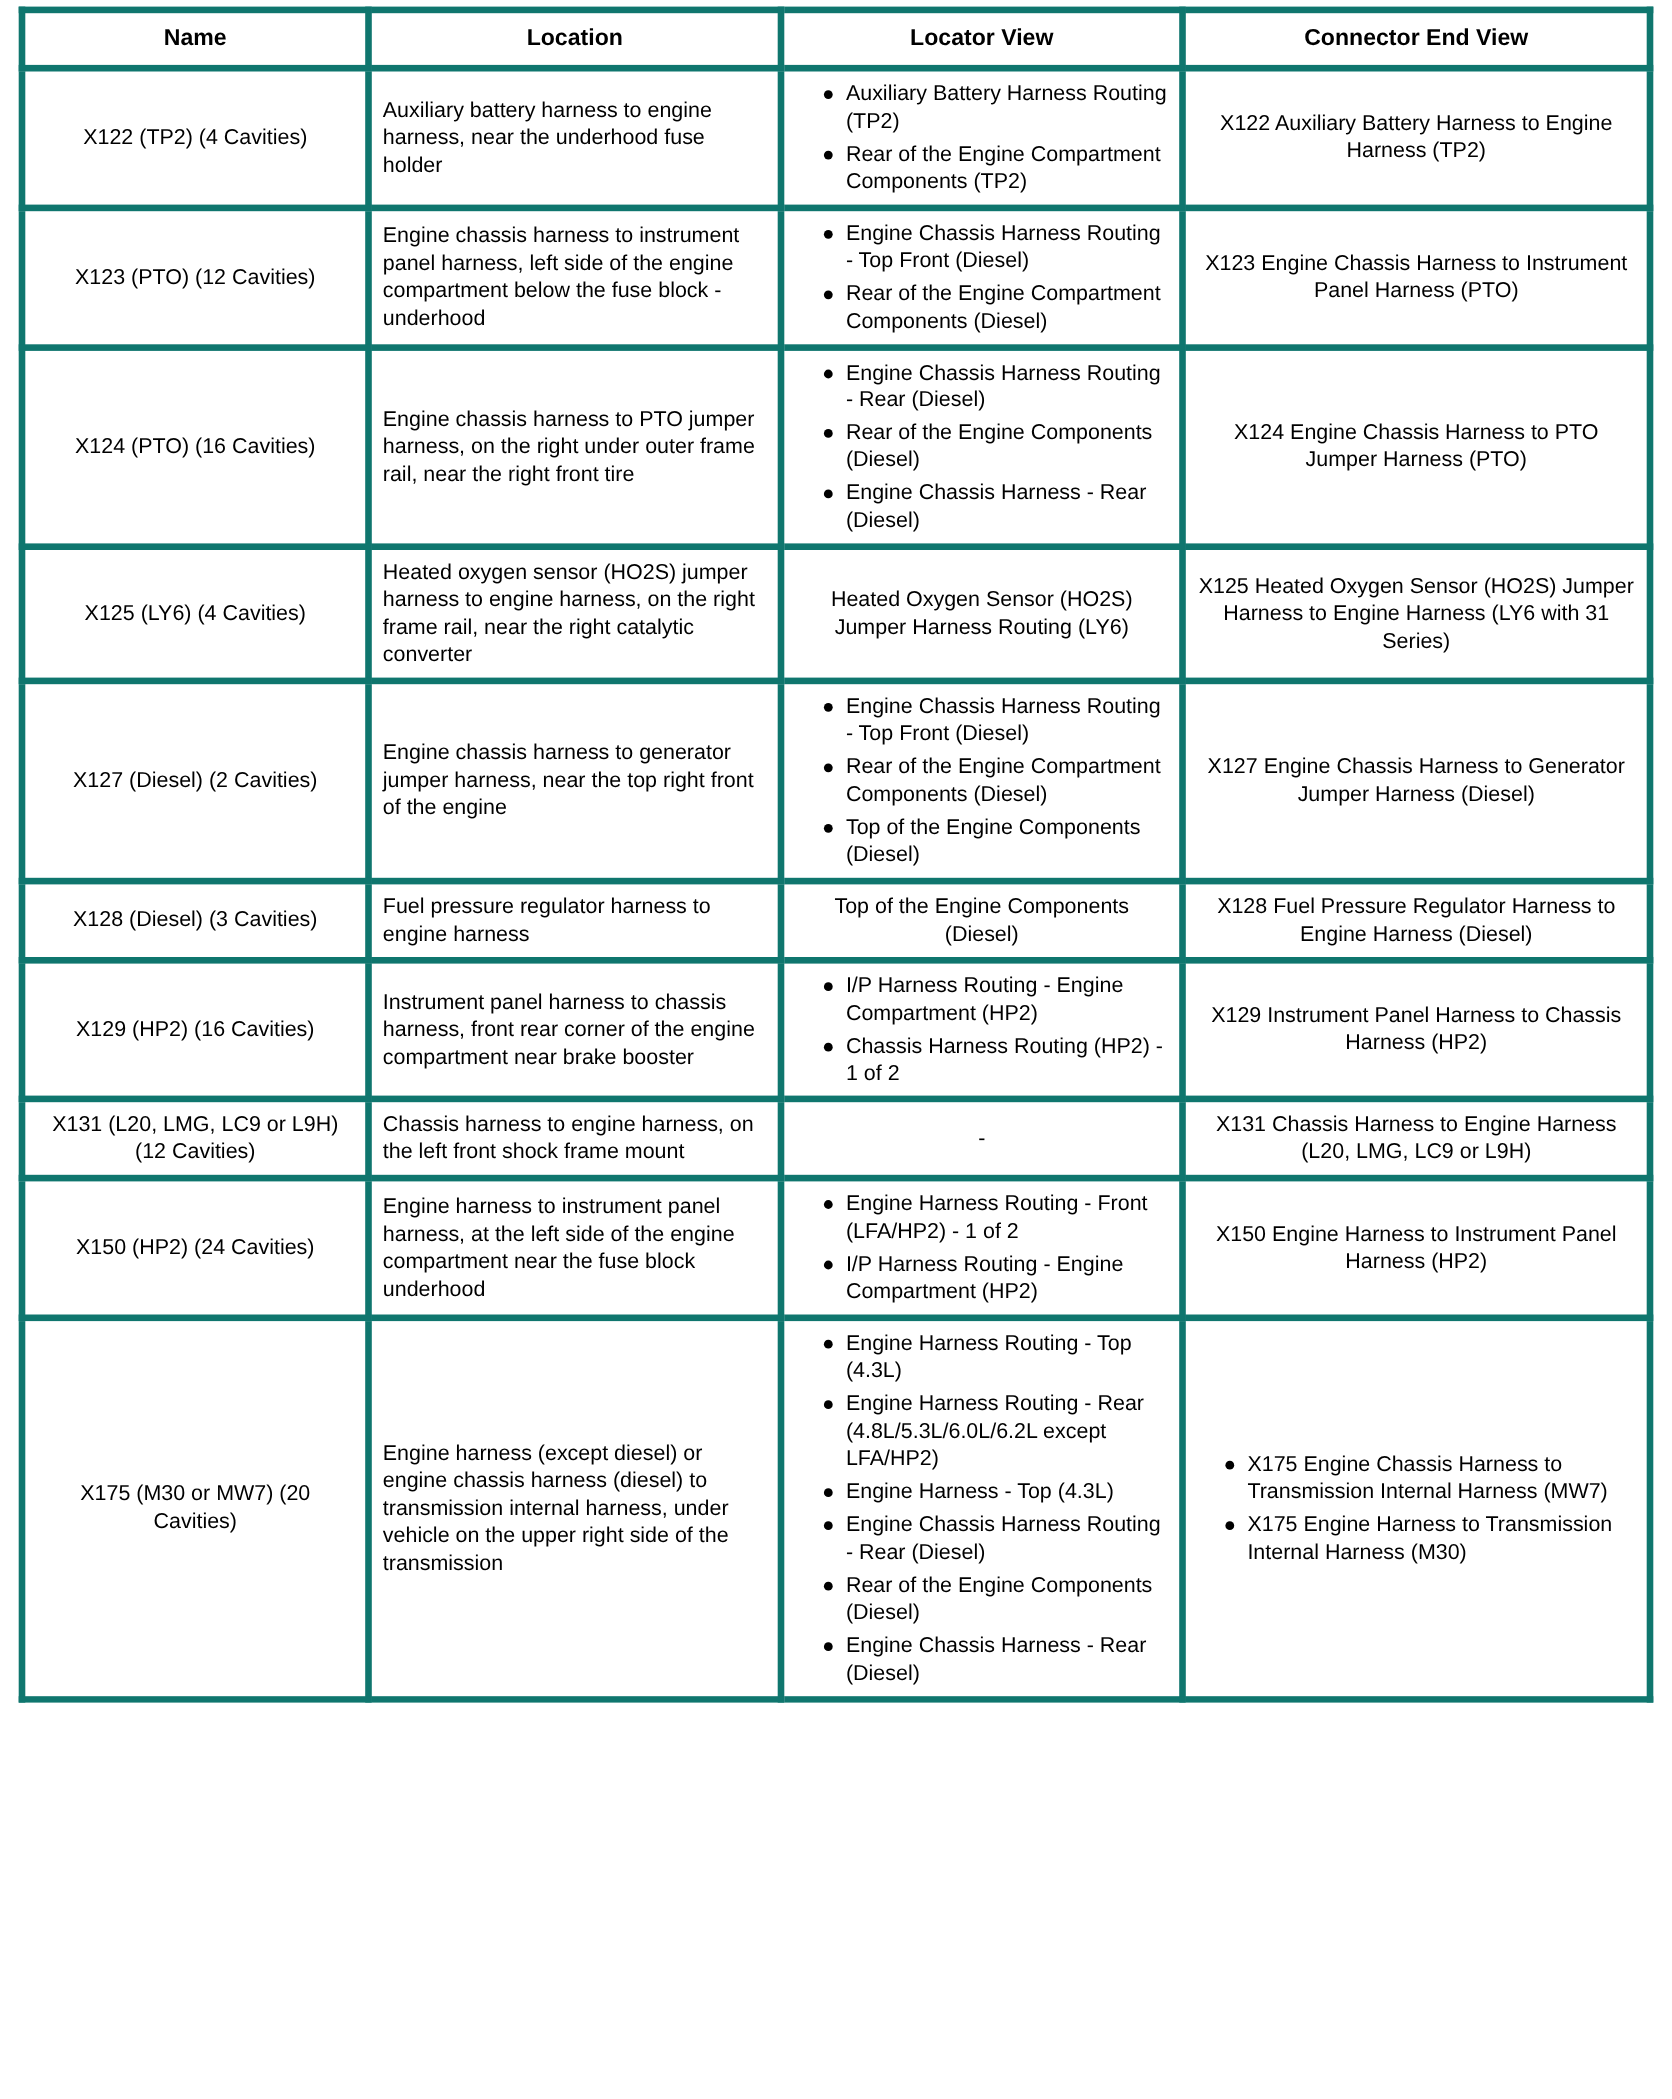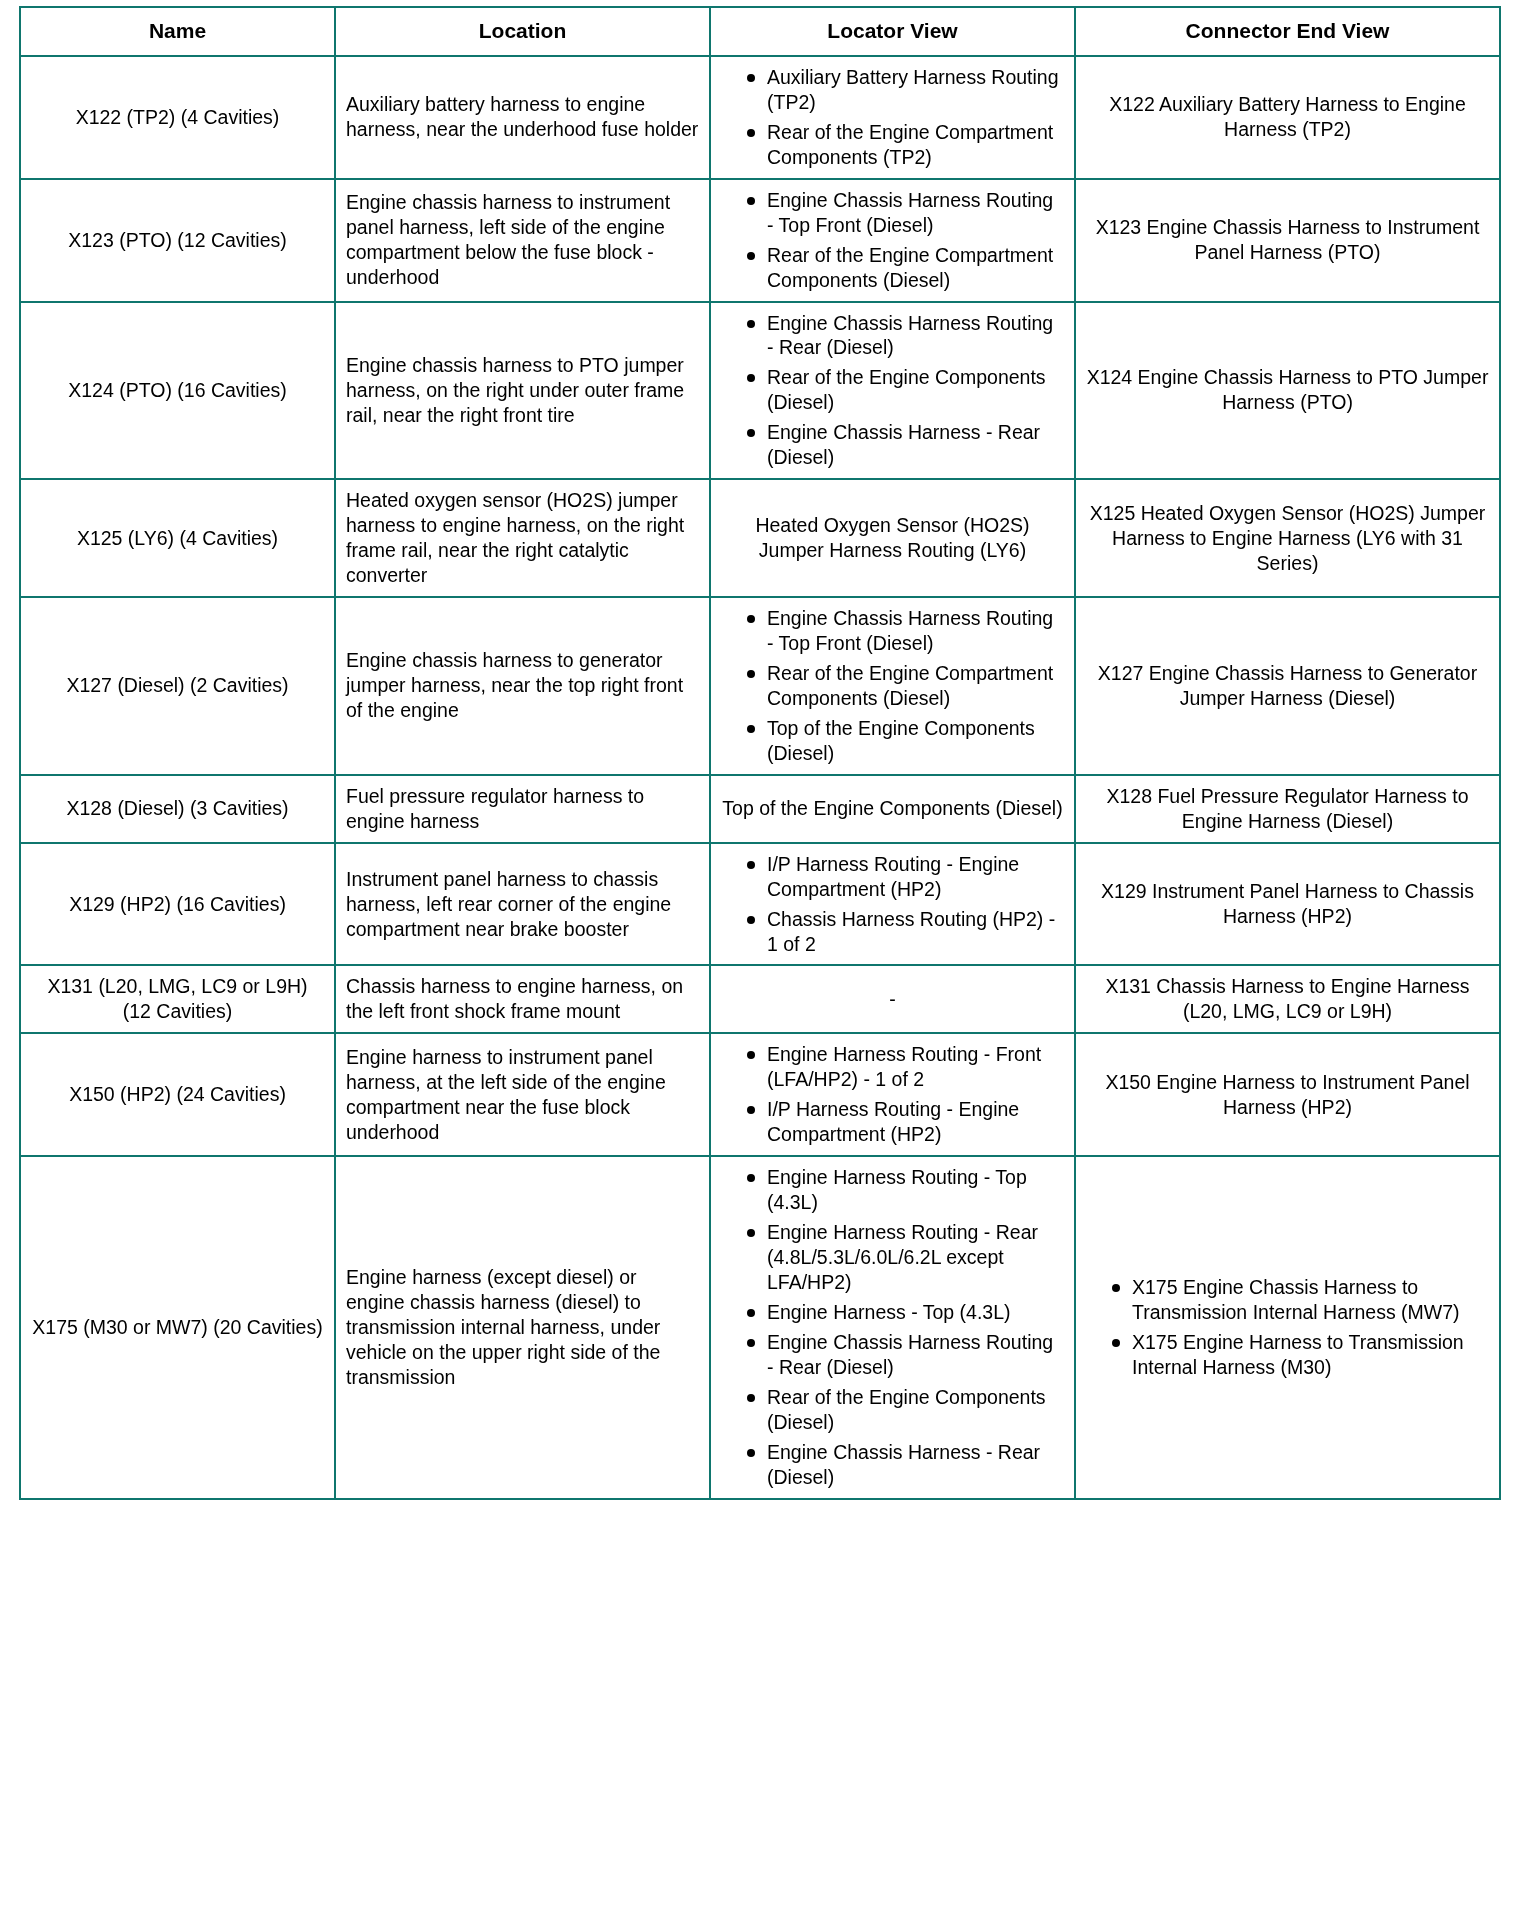--- a/index.html
+++ b/index.html
@@ -19,21 +19,21 @@
   }
   table.connector-table {
     border-collapse: collapse;
     table-layout: fixed;
     margin: 0 auto;
     width: 1480px;
     border: 2px solid #000;
   }
   table.connector-table th,
   table.connector-table td {
-    border: 2px solid #0f766e;
+    border: 6px solid #0f766e;
     vertical-align: middle;
     padding: 8px 10px;
     font-size: 19.5px;
     line-height: 1.28;
   }
   table.connector-table th {
     text-align: center;
     font-weight: bold;
     font-size: 21px;
     padding: 10px 8px;
@@ -164,21 +164,21 @@
 
       <tr>
         <td class="name-cell">X128 (Diesel) (3 Cavities)</td>
         <td class="loc-cell">Fuel pressure regulator harness to engine harness</td>
         <td class="lv-cell plain-lines">Top of the Engine Components (Diesel)</td>
         <td class="cev-cell">X128 Fuel Pressure Regulator Harness to Engine Harness (Diesel)</td>
       </tr>
 
       <tr>
         <td class="name-cell">X129 (HP2) (16 Cavities)</td>
-        <td class="loc-cell">Instrument panel harness to chassis harness, left rear corner of the engine compartment near brake booster</td>
+        <td class="loc-cell">Instrument panel harness to chassis harness, front rear corner of the engine compartment near brake booster</td>
         <td class="lv-cell">
           <ul class="bullets">
             <li>I/P Harness Routing - Engine Compartment (HP2)</li>
             <li>Chassis Harness Routing (HP2) - 1 of 2</li>
           </ul>
         </td>
         <td class="cev-cell">X129 Instrument Panel Harness to Chassis Harness (HP2)</td>
       </tr>
 
 

